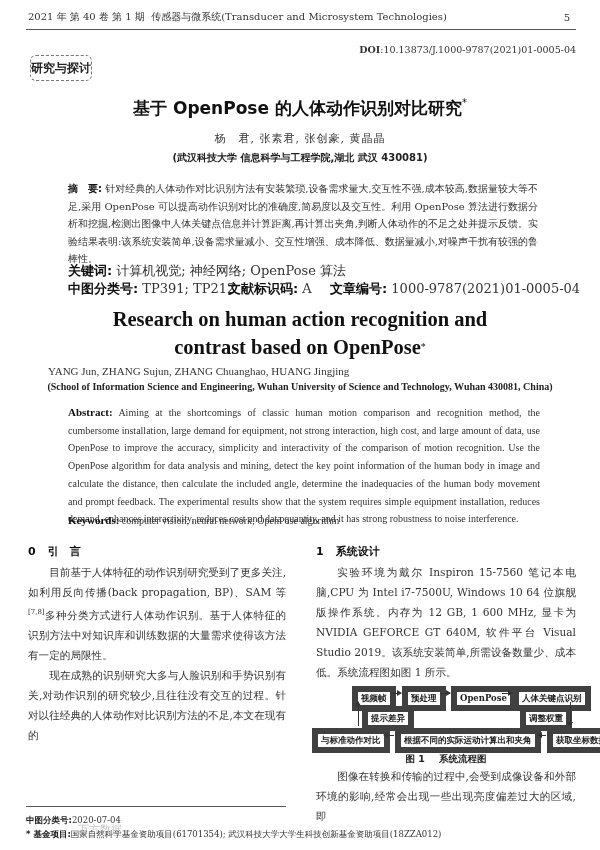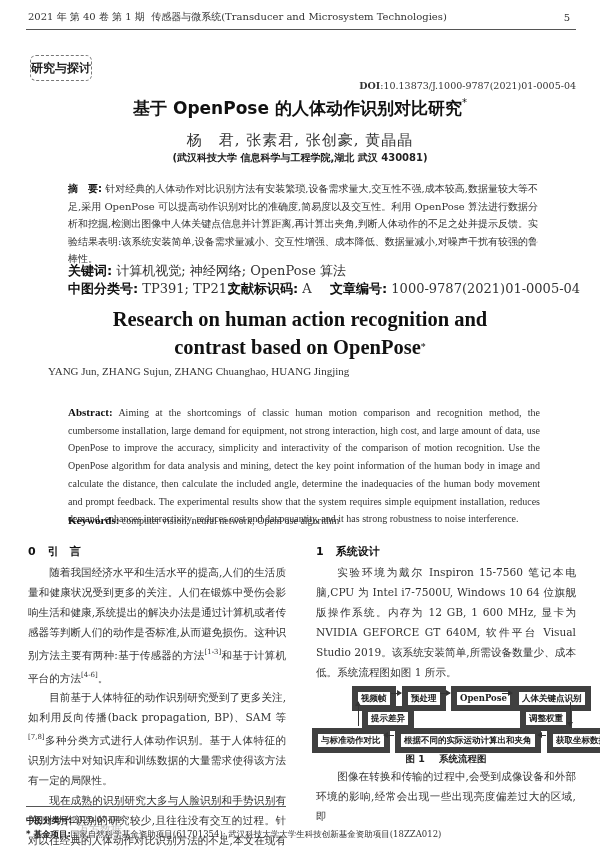--- a/index.html
+++ b/index.html
@@ -5,31 +5,31 @@
   * { box-sizing: border-box; margin: 0; padding: 0; }
   html, body { width: 600px; height: 850px; background: #ffffff; overflow: hidden; }
   body { font-family: "DejaVu Serif", "Liberation Serif", serif; color: #222; position: relative; }
   .page { position: relative; width: 600px; height: 756px; }
 
   .running-header { position: absolute; left: 28px; right: 30px; top: 6px; height: 22px;
     display: flex; justify-content: space-between; align-items: center; font-size: 10px; color: #333; }
   .running-header .journal { position: absolute; left: 0; right: 0; text-align: center; }
   .header-rule { position: absolute; left: 26px; right: 24px; top: 29px; border-top: 1.5px solid #555; }
 
-  .doi { position: absolute; right: 24px; top: 44px; font-size: 9.5px; color: #333; margin-top: 36px; }
+  .doi { position: absolute; right: 24px; top: 44px; font-size: 9.5px; color: #333; }
   .doi b { font-weight: bold; }
 
   .column-tag { position: absolute; left: 30px; top: 55px; width: 62px; height: 26px;
     border: 1px dashed #777; border-radius: 6px; font-family: "DejaVu Sans", sans-serif;
     font-size: 12px; font-weight: bold; text-align: center; line-height: 24px; color: #222; }
 
   .title-cn { position: absolute; left: 0; right: 0; top: 97px; text-align: center;
     font-family: "DejaVu Sans", sans-serif; font-size: 17px; font-weight: bold; color: #111; }
   .title-cn sup, .title-en sup { font-size: 10px; font-weight: normal; vertical-align: top; }
-  .authors-cn { position: absolute; left: 0; right: 0; top: 131px; text-align: center; font-size: 15px; color: #333; letter-spacing: 1px; }
+  .authors-cn { position: absolute; left: 0; right: 0; top: 131px; text-align: center; font-size: 11px; color: #333; letter-spacing: 1px; }
   .affil-cn { position: absolute; left: 0; right: 0; top: 151px; text-align: center; font-family: "DejaVu Sans", sans-serif; font-size: 10px; font-weight: bold; color: #222; }
 
   .abstract-cn { position: absolute; left: 68px; right: 62px; top: 180px; font-size: 10px; line-height: 17.5px; color: #333; text-align: justify; }
   .label-bold { font-family: "DejaVu Sans", sans-serif; font-weight: bold; color: #111; }
   .meta-line { position: absolute; left: 68px; font-size: 13px; color: #333; }
   .meta-line .item { display: inline-block; }
   .kw-cn { top: 262px; }
   .cls-cn { top: 280px; }
   .cls-cn .item2 { position: absolute; left: 160px; white-space: nowrap; }
   .cls-cn .item3 { position: absolute; left: 262px; white-space: nowrap; }
@@ -119,37 +119,35 @@
     <span class="item3">
       <span class="label-bold">文章编号:</span>
       <span>1000-9787(2021)01-0005-04</span>
     </span>
   </div>
 
   <div class="title-en" style="padding: 0 90px;">
     <span>Research on human action recognition and contrast based on OpenPose</span><sup>*</sup>
   </div>
   <div class="authors-en">YANG Jun, ZHANG Sujun, ZHANG Chuanghao, HUANG Jingjing</div>
+  <div class="affil-en">(School of Information Science and Engineering, Wuhan University of Science and Technology, Wuhan 430081, China)</div>
 
   <div class="abstract-en">
     <span class="label-en">Abstract:</span>
     <span>Aiming at the shortcomings of classic human motion comparison and recognition method, the cumbersome installation, large demand for equipment, not strong interaction, high cost, and large amount of data, use OpenPose to improve the accuracy, simplicity and interactivity of the comparison of motion recognition. Use the OpenPose algorithm for data analysis and mining, detect the key point information of the human body in image and calculate the distance, then calculate the included angle, determine the inadequacies of the human body movement and prompt feedback. The experimental results show that the system requires simple equipment installation, reduces demand, enhances interactivity, reduces cost and data quantity, and it has strong robustness to noise interference.</span>
   </div>
   <div class="kw-en">
     <span class="label-en">Keywords:</span>
     <span>computer vision; neural network; OpenPose algorithm</span>
   </div>
 
   <div class="col col-left">
     <div class="sec-heading">
       <span class="num">0</span><span>引　言</span>
     </div>
-    <p class="para">
-      <span>随着我国经济水平和生活水平的提高,人们的生活质量和健康状况受到更多的关注。人们在锻炼中受伤会影响生活和健康,系统提出的解决办法是通过计算机或者传感器等判断人们的动作是否标准,从而避免损伤。这种识别方法主要有两种:基于传感器的方法</span><sup class="ref">[1-3]</sup><span>和基于计算机平台的方法</span><sup class="ref">[4-6]</sup><span>。</span>
-    </p>
     <p class="para">
       <span>目前基于人体特征的动作识别研究受到了更多关注,如利用反向传播(back propagation, BP)、SAM 等</span><sup class="ref">[7,8]</sup><span>多种分类方式进行人体动作识别。基于人体特征的识别方法中对知识库和训练数据的大量需求使得该方法有一定的局限性。</span>
     </p>
     <p class="para">现在成熟的识别研究大多与人脸识别和手势识别有关,对动作识别的研究较少,且往往没有交互的过程。针对以往经典的人体动作对比识别方法的不足,本文在现有的</p>
   </div>
 
   <div class="col col-right">
     <div class="sec-heading">
       <span class="num">1</span><span>系统设计</span>
     </div>

